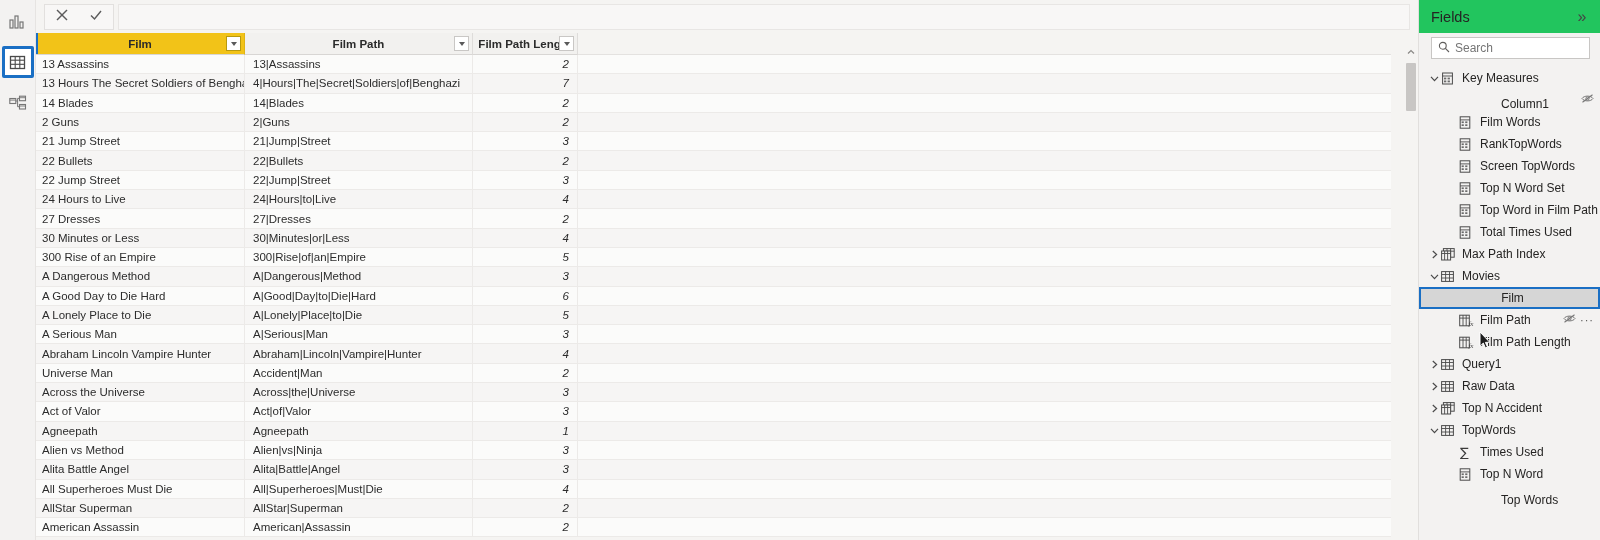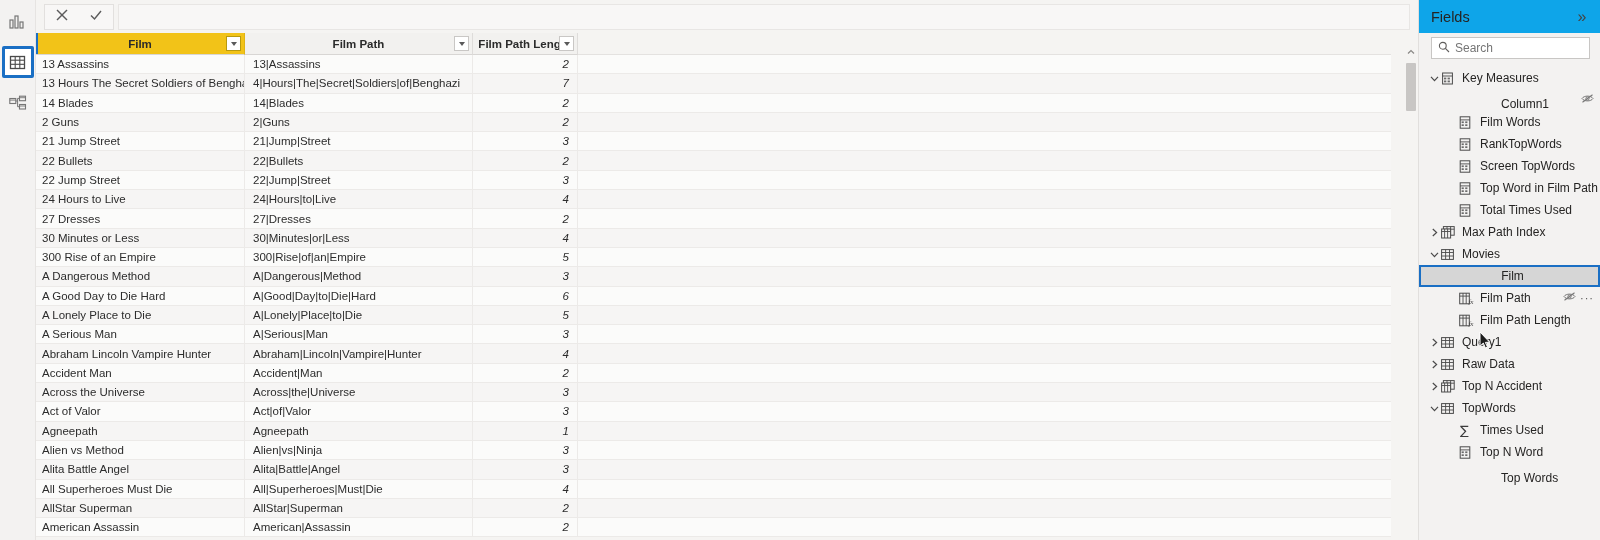--- a/index.html
+++ b/index.html
@@ -201,21 +201,21 @@
     display: flex;
     flex-direction: column;
     position: relative;
   }
   .fields-hdr {
     height: 33px;
     display: flex;
     align-items: center;
     justify-content: space-between;
     padding: 0 8px 0 12px;
-    background: #0ea5e9;
+    background: #22c55e;
   }
   .fields-title {
     font-size: 14.5px;
     color: #252423;
   }
   .collapse-btn {
     width: 20px; height: 20px;
     display:flex;align-items:center;justify-content:center;
     cursor: pointer;
     color:#444;
@@ -475,21 +475,21 @@
               <div class="cell col-len num">3</div>
               <div class="cell empty col-rest"></div>
             </div>
             <div class="row alt">
               <div class="cell col-film">Abraham Lincoln Vampire Hunter</div>
               <div class="cell col-path pathcol">Abraham|Lincoln|Vampire|Hunter</div>
               <div class="cell col-len num">4</div>
               <div class="cell empty col-rest"></div>
             </div>
             <div class="row">
-              <div class="cell col-film">Accident Man</div>
+              <div class="cell col-film">Universe Man</div>
               <div class="cell col-path pathcol">Accident|Man</div>
               <div class="cell col-len num">2</div>
               <div class="cell empty col-rest"></div>
             </div>
             <div class="row alt">
               <div class="cell col-film">Across the Universe</div>
               <div class="cell col-path pathcol">Across|the|Universe</div>
               <div class="cell col-len num">3</div>
               <div class="cell empty col-rest"></div>
             </div>
@@ -643,20 +643,34 @@
           <span class="tico">
             <svg width="12" height="13" viewBox="0 0 12 13">
               <rect x="1.2" y="0.8" width="9.6" height="11.4" fill="none" stroke="#4b4b4b" stroke-width="1"></rect>
               <line x1="1.2" y1="3.9" x2="10.8" y2="3.9" stroke="#4b4b4b" stroke-width="0.9"></line>
               <rect x="2.6" y="5.4" width="2.2" height="1.7" fill="#6b6b6b"></rect>
               <rect x="6.2" y="5.4" width="2.2" height="1.7" fill="#6b6b6b"></rect>
               <rect x="2.6" y="8.3" width="2.2" height="1.7" fill="#6b6b6b"></rect>
               <rect x="6.2" y="8.3" width="2.2" height="1.7" fill="#6b6b6b"></rect>
             </svg>
           </span>
+          <span class="tlabel">Top N Word Set</span>
+        </div>
+        <div class="tnode lvl1">
+          <span class="chev"></span>
+          <span class="tico">
+            <svg width="12" height="13" viewBox="0 0 12 13">
+              <rect x="1.2" y="0.8" width="9.6" height="11.4" fill="none" stroke="#4b4b4b" stroke-width="1"></rect>
+              <line x1="1.2" y1="3.9" x2="10.8" y2="3.9" stroke="#4b4b4b" stroke-width="0.9"></line>
+              <rect x="2.6" y="5.4" width="2.2" height="1.7" fill="#6b6b6b"></rect>
+              <rect x="6.2" y="5.4" width="2.2" height="1.7" fill="#6b6b6b"></rect>
+              <rect x="2.6" y="8.3" width="2.2" height="1.7" fill="#6b6b6b"></rect>
+              <rect x="6.2" y="8.3" width="2.2" height="1.7" fill="#6b6b6b"></rect>
+            </svg>
+          </span>
           <span class="tlabel">Top Word in Film Path</span>
         </div>
         <div class="tnode lvl1">
           <span class="chev"></span>
           <span class="tico">
             <svg width="12" height="13" viewBox="0 0 12 13">
               <rect x="1.2" y="0.8" width="9.6" height="11.4" fill="none" stroke="#4b4b4b" stroke-width="1"></rect>
               <line x1="1.2" y1="3.9" x2="10.8" y2="3.9" stroke="#4b4b4b" stroke-width="0.9"></line>
               <rect x="2.6" y="5.4" width="2.2" height="1.7" fill="#6b6b6b"></rect>
               <rect x="6.2" y="5.4" width="2.2" height="1.7" fill="#6b6b6b"></rect>

